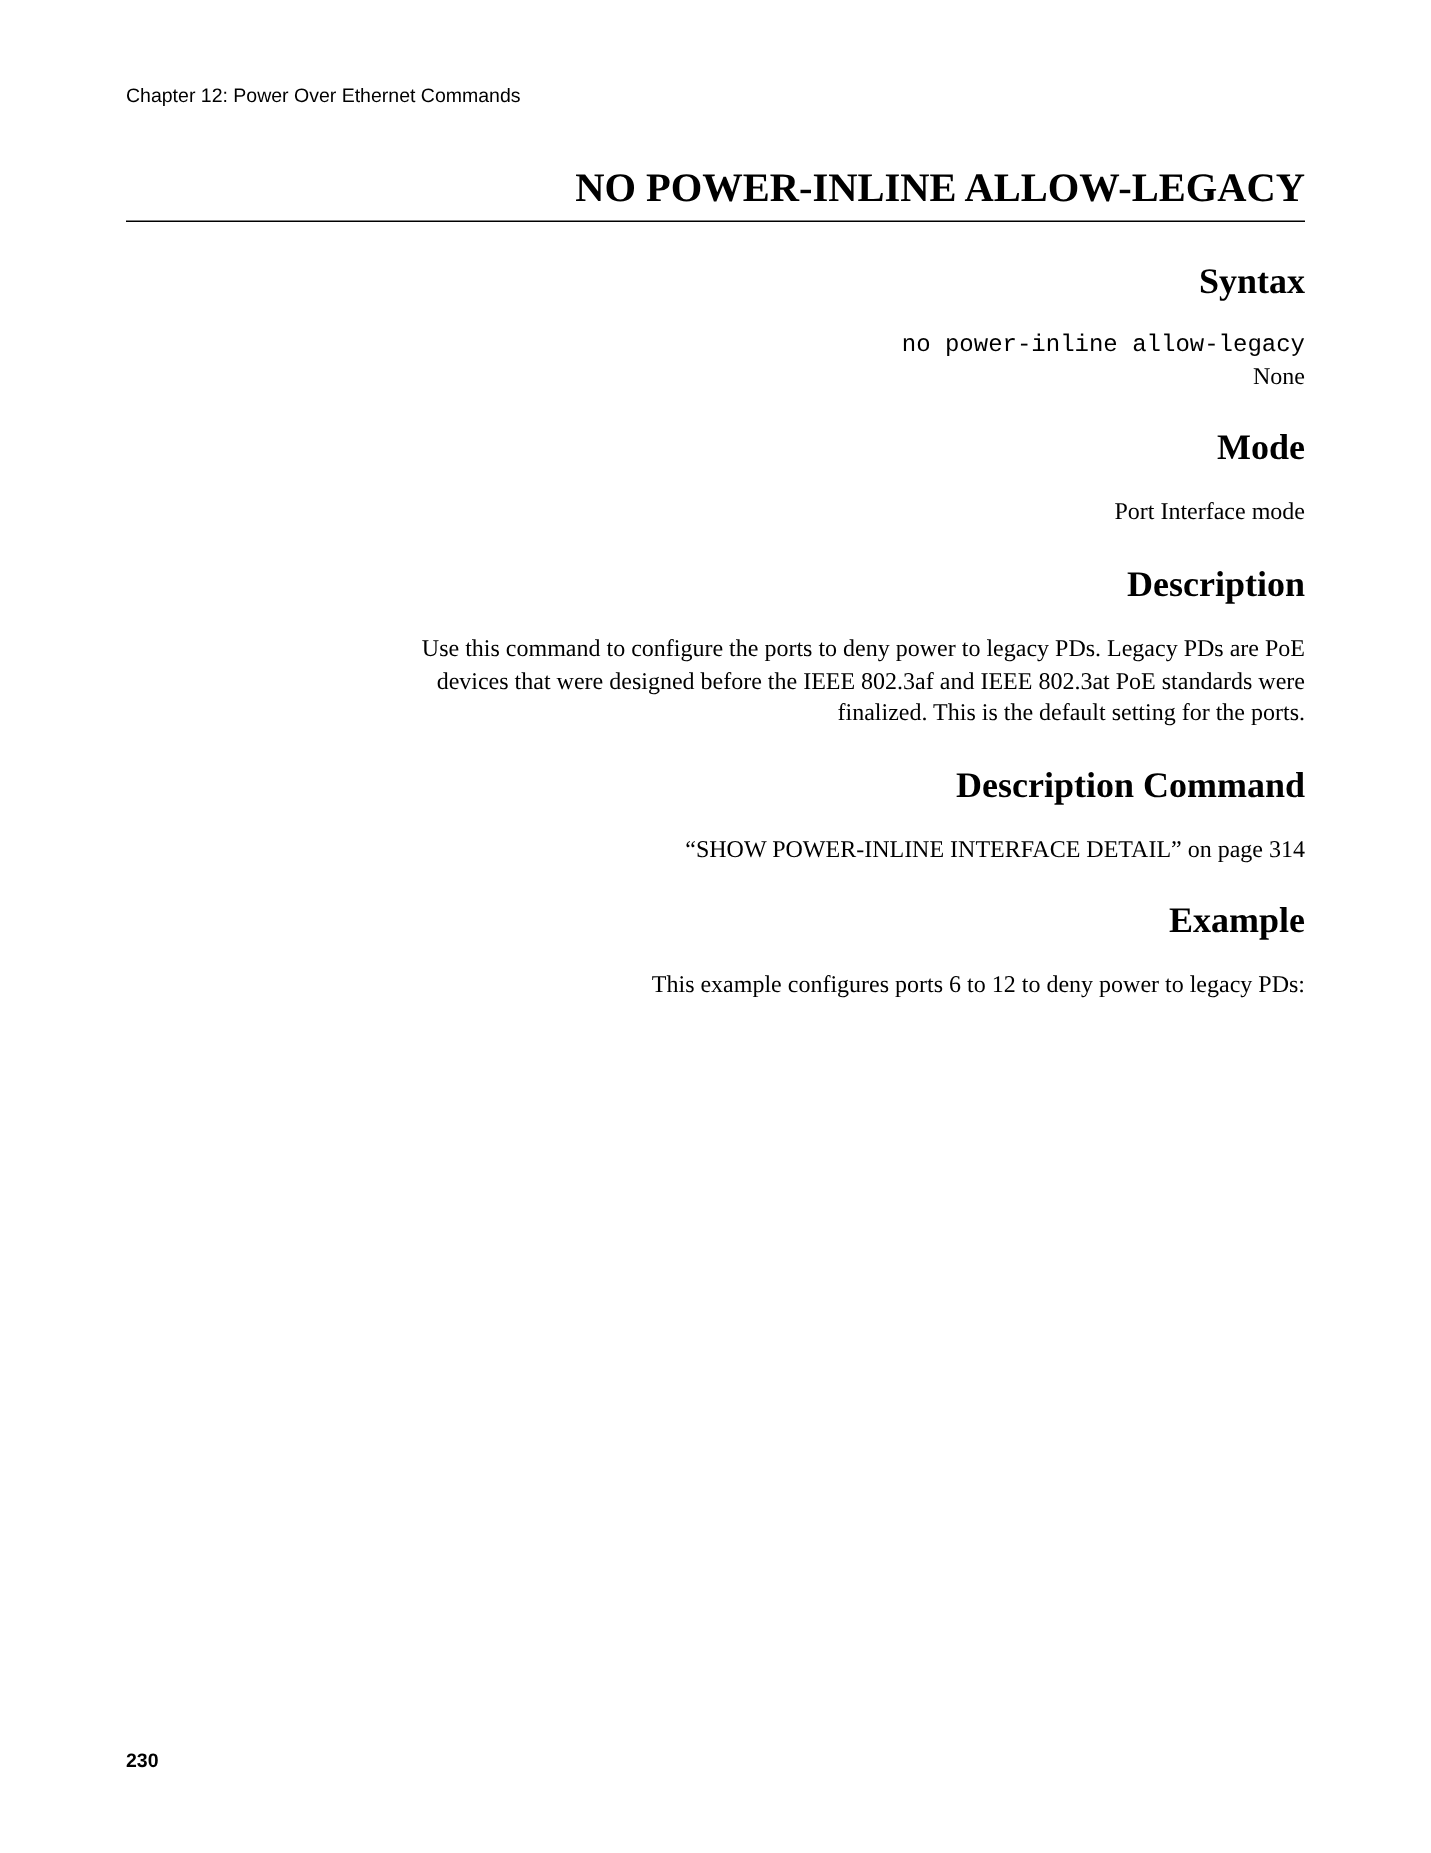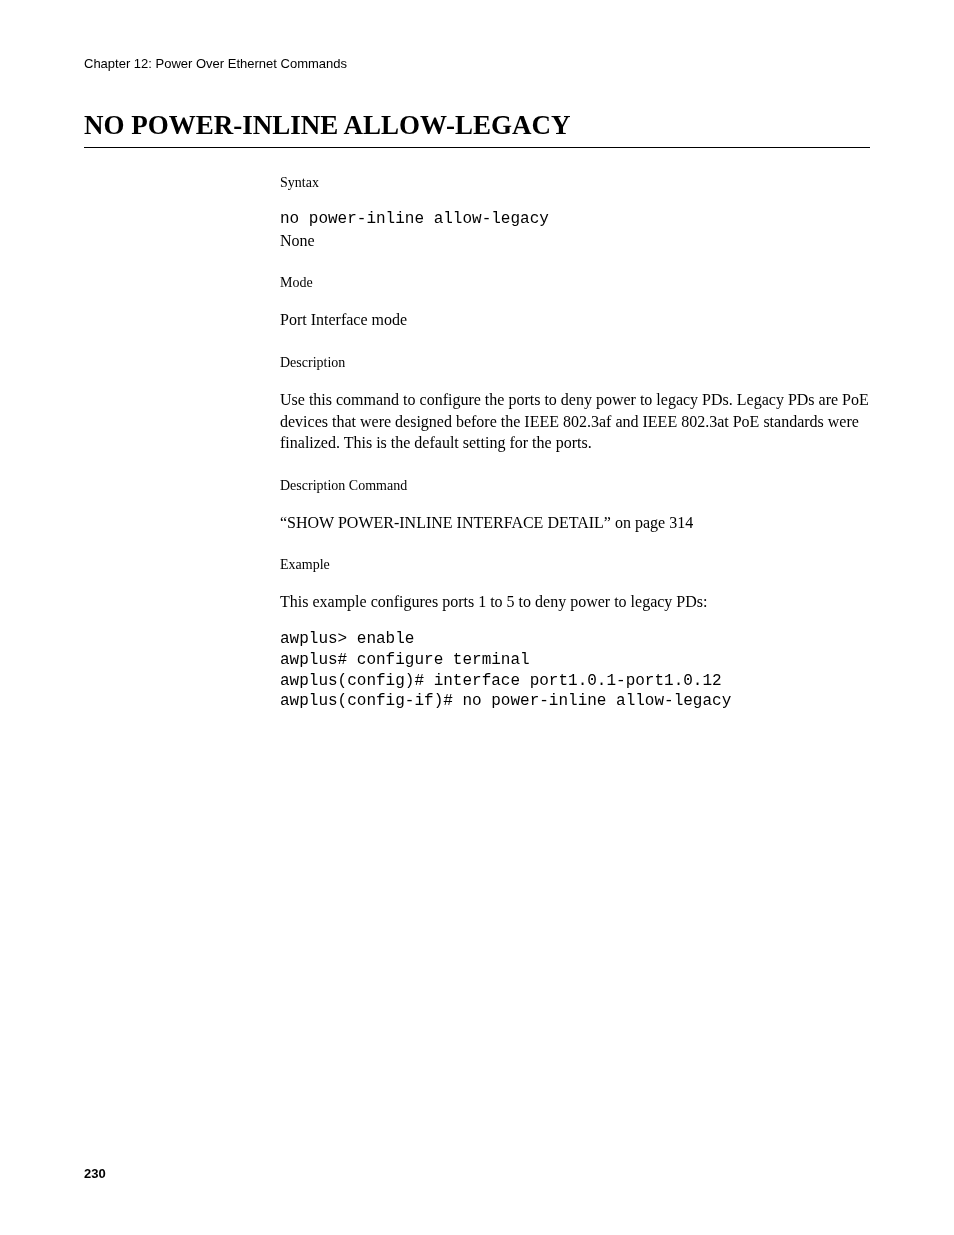--- a/index.html
+++ b/index.html
@@ -1,18 +1,19 @@
 <!DOCTYPE html>
 <html><head>
   <meta charset="utf-8">
   <style>
     * {
       margin: 0;
       padding: 0;
       box-sizing: border-box;
+      text-align: right;
     }
     body {
       width: 954px;
       height: 1235px;
       background: #fff;
       font-family: Arial, Helvetica, sans-serif;
       color: #000;
       position: relative;
     }
     .page-header {
@@ -36,22 +37,22 @@
       border-bottom: 1px solid #000;
     }
     .content {
       position: absolute;
       top: 175px;
       left: 280px;
       width: 590px;
     }
     .section-heading {
       font-family: 'Times New Roman', Times, serif;
-      font-size: 14px;
-      font-weight: normal;
+      font-size: 24px;
+      font-weight: bold;
       margin-top: 24px;
       margin-bottom: 18px;
     }
     .section-heading.first {
       margin-top: 0;
     }
     .body-text {
       font-family: Liberation Serif, serif;
       font-size: 16px;
       line-height: 1.35;
@@ -91,21 +92,17 @@
   <div class="section-heading">Mode</div>
   <div class="body-text">Port Interface mode</div>
 
   <div class="section-heading">Description</div>
   <div class="body-text">Use this command to configure the ports to deny power to legacy PDs. Legacy PDs are PoE devices that were designed before the IEEE 802.3af and IEEE 802.3at PoE standards were finalized. This is the default setting for the ports.</div>
 
   <div class="section-heading">Description Command</div>
   <div class="body-text">“SHOW POWER-INLINE INTERFACE DETAIL” on page 314</div>
 
   <div class="section-heading">Example</div>
-  <div class="body-text">This example configures ports 1 to 5 to deny power to legacy PDs:</div>
-  <div class="code-text" style="margin-top: 16px;">awplus&gt; enable
-awplus# configure terminal
-awplus(config)# interface port1.0.1-port1.0.12
-awplus(config-if)# no power-inline allow-legacy</div>
+  <div class="body-text">This example configures ports 6 to 12 to deny power to legacy PDs:</div>
 
 </div>
 
 <div class="page-number">230</div>
 
 </body></html>

